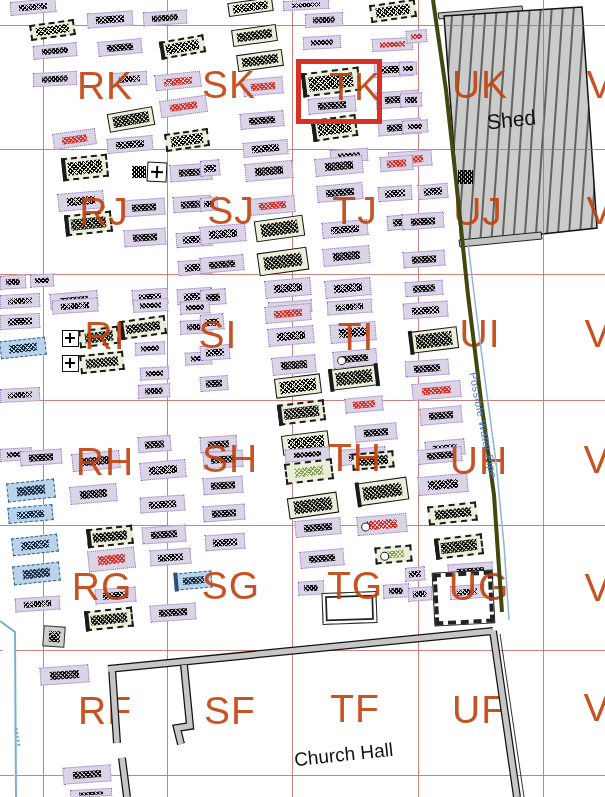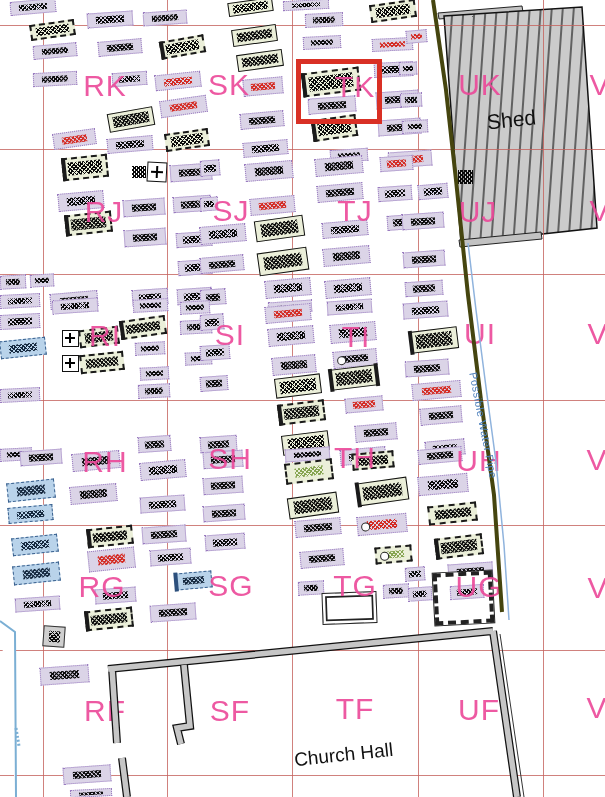--- a/index.html
+++ b/index.html
@@ -13,21 +13,21 @@
   #label-layer{z-index:4;}
   #line-layer{z-index:5;pointer-events:none;}
   #text-layer{z-index:6;}
   #highlight-layer{z-index:7;}
   
   .gl{position:absolute;background:#c4625d;opacity:.8;}
   .gl.v{top:0;bottom:0;width:1px;}
   .gl.h{left:0;right:0;height:1px;}
   
   .sector-label{position:absolute;transform:translate(-50%,-50%);
-    font-size:30px;color:#ec4899;letter-spacing:1px;opacity:.9;white-space:nowrap;}
+    font-size:39px;color:#c2410c;letter-spacing:1px;opacity:.9;white-space:nowrap;}
   
   .grave{position:absolute;box-sizing:border-box;display:flex;align-items:center;justify-content:center;}
   .t-lv,.t-lvr{background:#dbd4e7;border:1.6px dotted #9a7cc0;}
   .t-lvr{--hc:#d42a22;}
   .t-gd,.t-gdb,.t-gg{background:#ebefd9;border:2px dashed #1a1a1a;}
   .t-gg{--hc:#86a552;}
   .t-gs,.t-gsb,.t-gsb2{background:#ebefd9;border:1.6px solid #111;}
   .t-bl,.t-blb{background:#b9d3ea;border:1.6px dashed #39608e;--hc:#16293f;}
   .hatch{width:62%;height:50%;
     background:repeating-linear-gradient(45deg,var(--hc,#0a0a0a) 0 1px,transparent 1px 2.8px),
@@ -602,21 +602,21 @@
       <div class="sector-label" style="left: 229px; top: 85px;">SK</div>
       <div class="sector-label" style="left: 355px; top: 87px;">TK</div>
       <div class="sector-label" style="left: 480px; top: 85px;">UK</div>
       <div class="sector-label" style="left: 600px; top: 85px;">V</div>
       <div class="sector-label" style="left: 104px; top: 212px;">RJ</div>
       <div class="sector-label" style="left: 231px; top: 211px;">SJ</div>
       <div class="sector-label" style="left: 355px; top: 211px;">TJ</div>
       <div class="sector-label" style="left: 478px; top: 212px;">UJ</div>
       <div class="sector-label" style="left: 600px; top: 211px;">V</div>
       <div class="sector-label" style="left: 105px; top: 336px;">RI</div>
-      <div class="sector-label" style="left: 230px; top: 335px;">SI</div>
+      <div class="sector-label" style="left: 218px; top: 335px;">SI</div>
       <div class="sector-label" style="left: 356px; top: 337px;">TI</div>
       <div class="sector-label" style="left: 480px; top: 334px;">UI</div>
       <div class="sector-label" style="left: 598px; top: 334px;">V</div>
       <div class="sector-label" style="left: 105px; top: 462px;">RH</div>
       <div class="sector-label" style="left: 230px; top: 459px;">SH</div>
       <div class="sector-label" style="left: 355px; top: 458px;">TH</div>
       <div class="sector-label" style="left: 479px; top: 461px;">UH</div>
       <div class="sector-label" style="left: 597px; top: 460px;">V</div>
       <div class="sector-label" style="left: 102px; top: 587px;">RG</div>
       <div class="sector-label" style="left: 231px; top: 586px;">SG</div>

